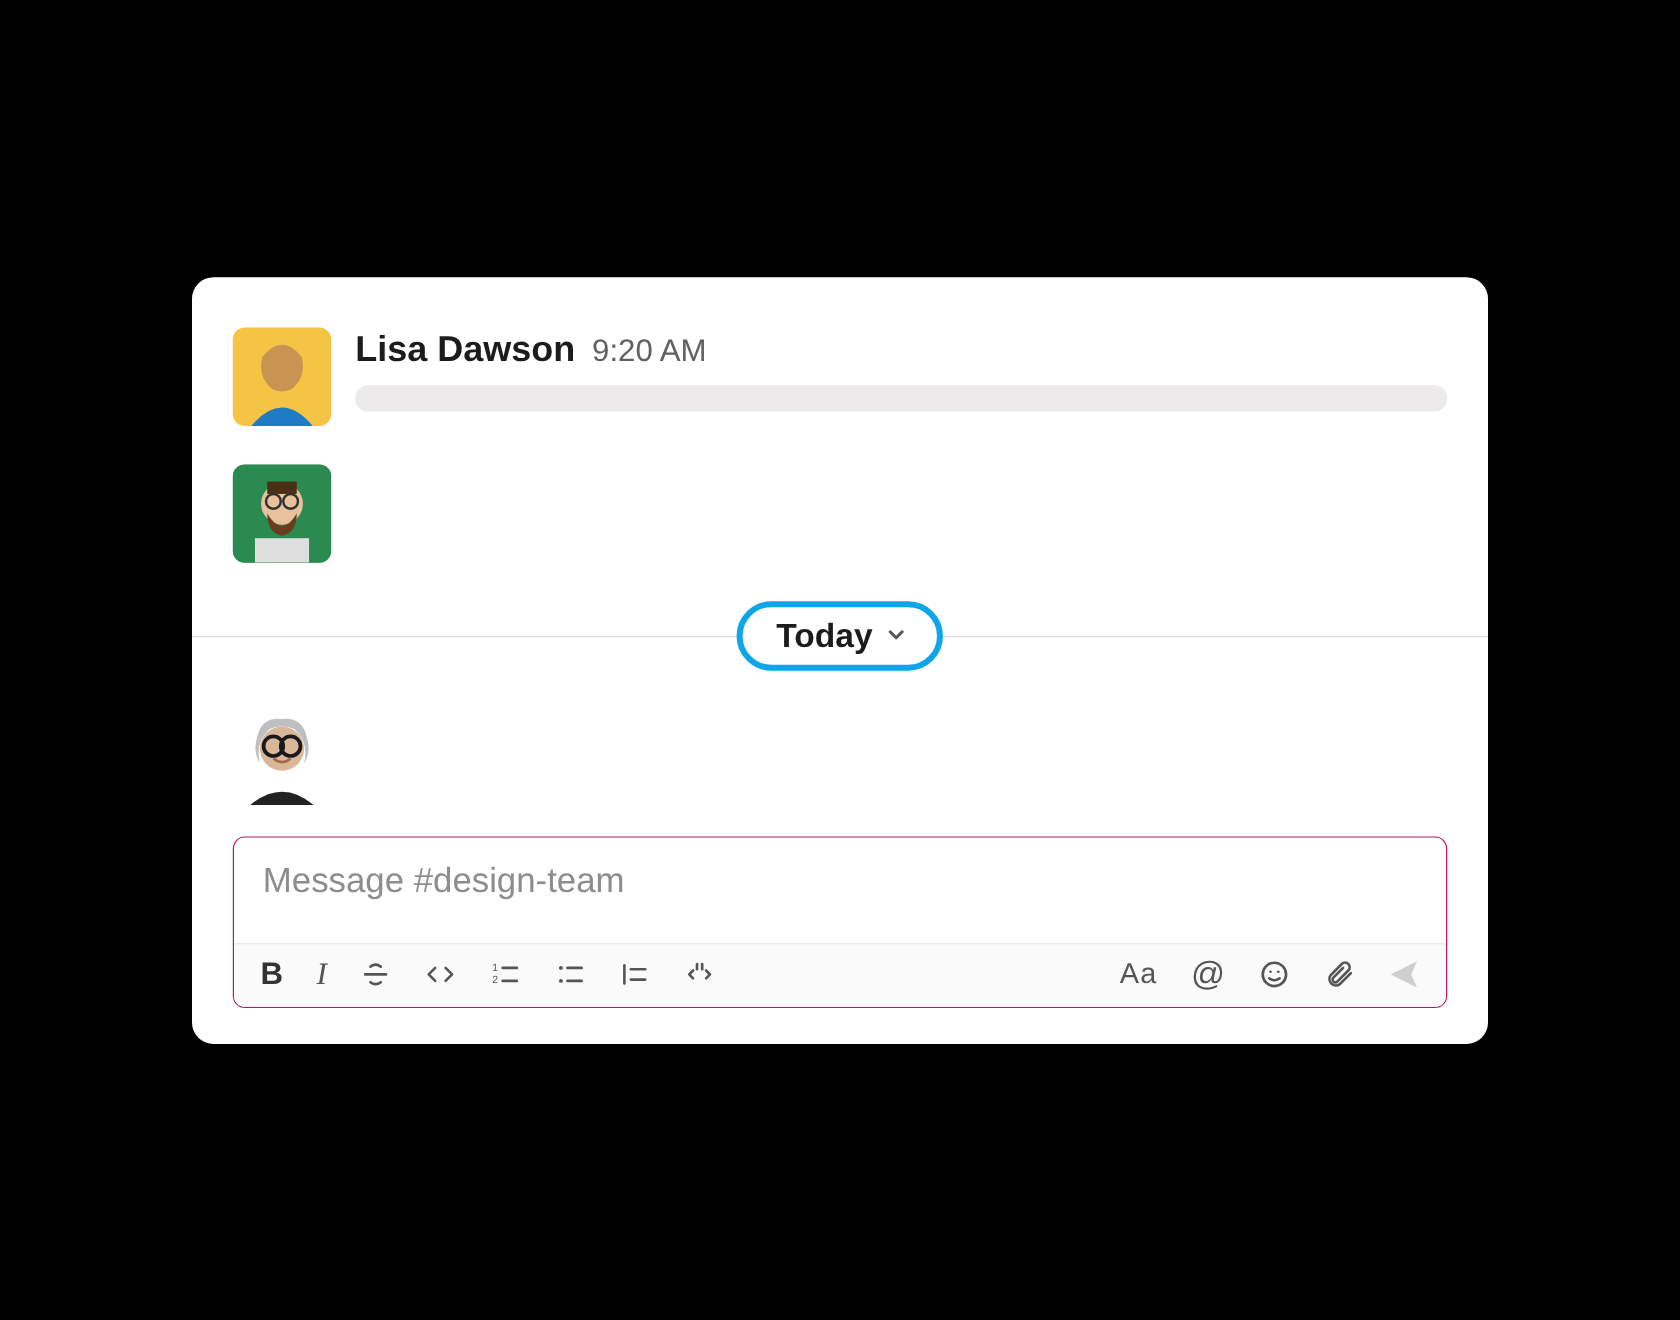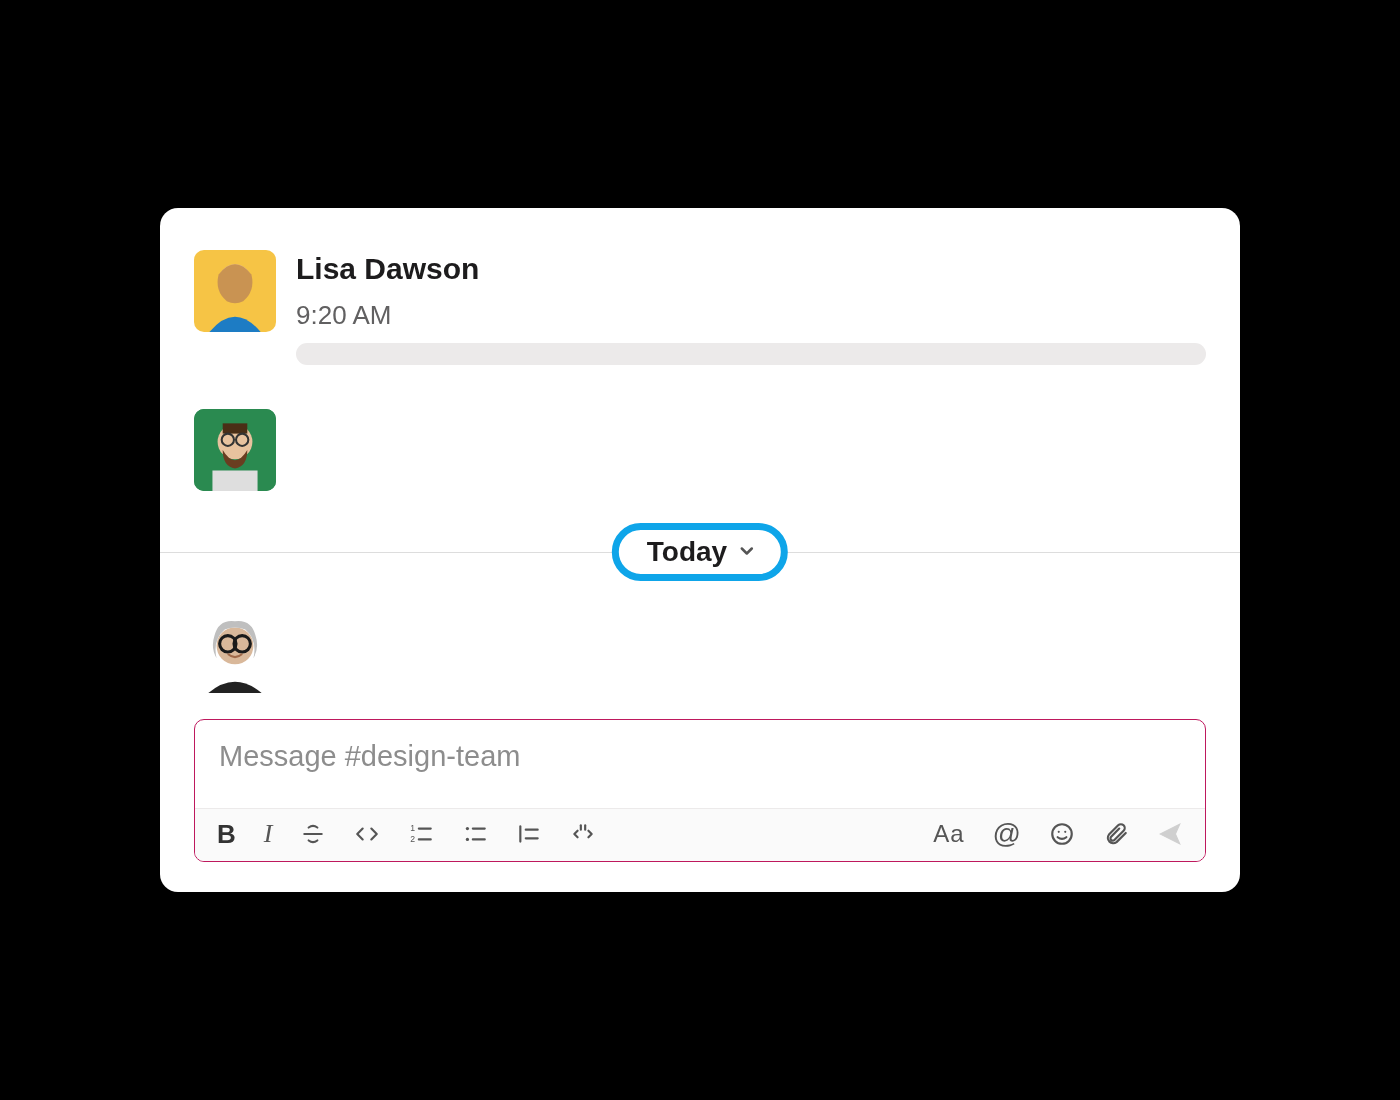--- a/index.html
+++ b/index.html
@@ -24,35 +24,35 @@
     }
     .avatar {
       width:82px; height:82px;
       border-radius:10px;
       flex-shrink:0;
       display:flex; align-items:center; justify-content:center;
       overflow:hidden;
     }
     .avatar svg { width:100%; height:100%; }
     .msg-body { flex:1; padding-top:2px; }
-    .msg-head { display:flex; align-items:baseline; gap:14px; margin-bottom:12px;flex-direction:column;}
+    .msg-head { display:flex; align-items:baseline; gap:14px; margin-bottom:12px;}
     .author { font-size:30px; font-weight:800; color:#1d1c1d; }
     .time { font-size:26px; font-weight:400; color:#616061; }
     .placeholder-line {
       height:22px; background:#eceaea; border-radius:11px; margin-bottom:18px;
     }
     .pl2 { width:80%; }
     .divider-wrap { position:relative; height:70px; margin:8px 0 24px 0;}
     .divider-line {
       position:absolute; top:50%; left:-34px; right:-34px; height:1px;
       background:#dddddd;
     }
     .date-pill {
       position:absolute; top:50%; left:50%; transform:translate(-50%,-50%);
-      background:#fff; border:7px solid #0ea5e9; border-radius:999px;
+      background:#fff; border:5px solid #0ea5e9; border-radius:999px;
       height:58px; padding:0 24px 0 28px;
       display:flex; align-items:center; gap:10px;
       font-size:28px; font-weight:800; color:#1d1c1d;
       cursor:pointer;
     }
     .chev { color:#555; }
     .msg-text { font-size:29px; line-height:1.55; color:#1d1c1d; }
     .mention {
       background:#e8f1f8; color:#1264a3; border-radius:4px; padding:1px 3px;
     }

